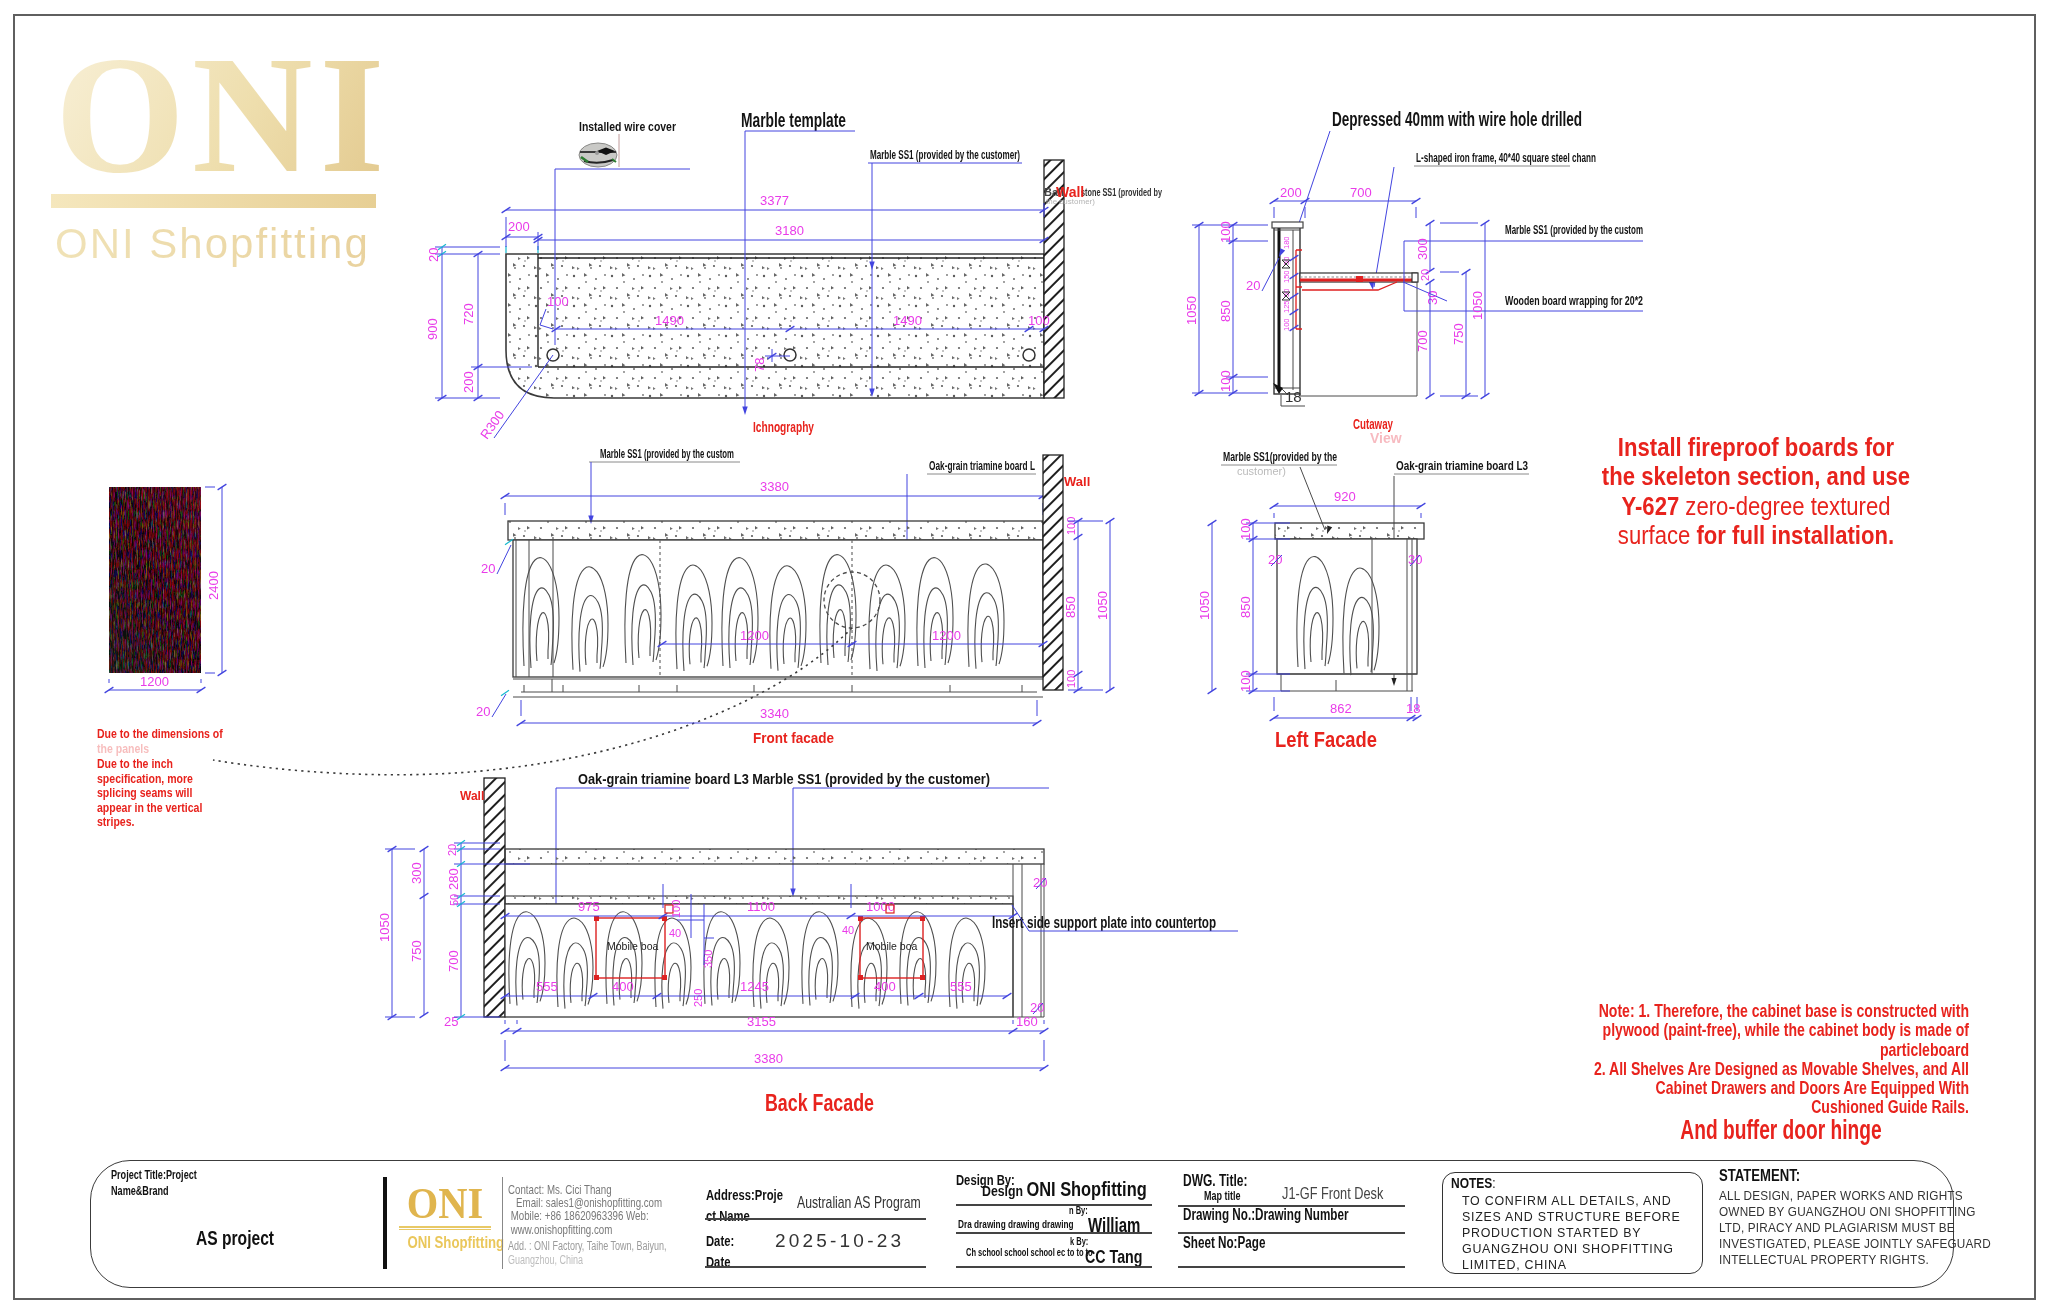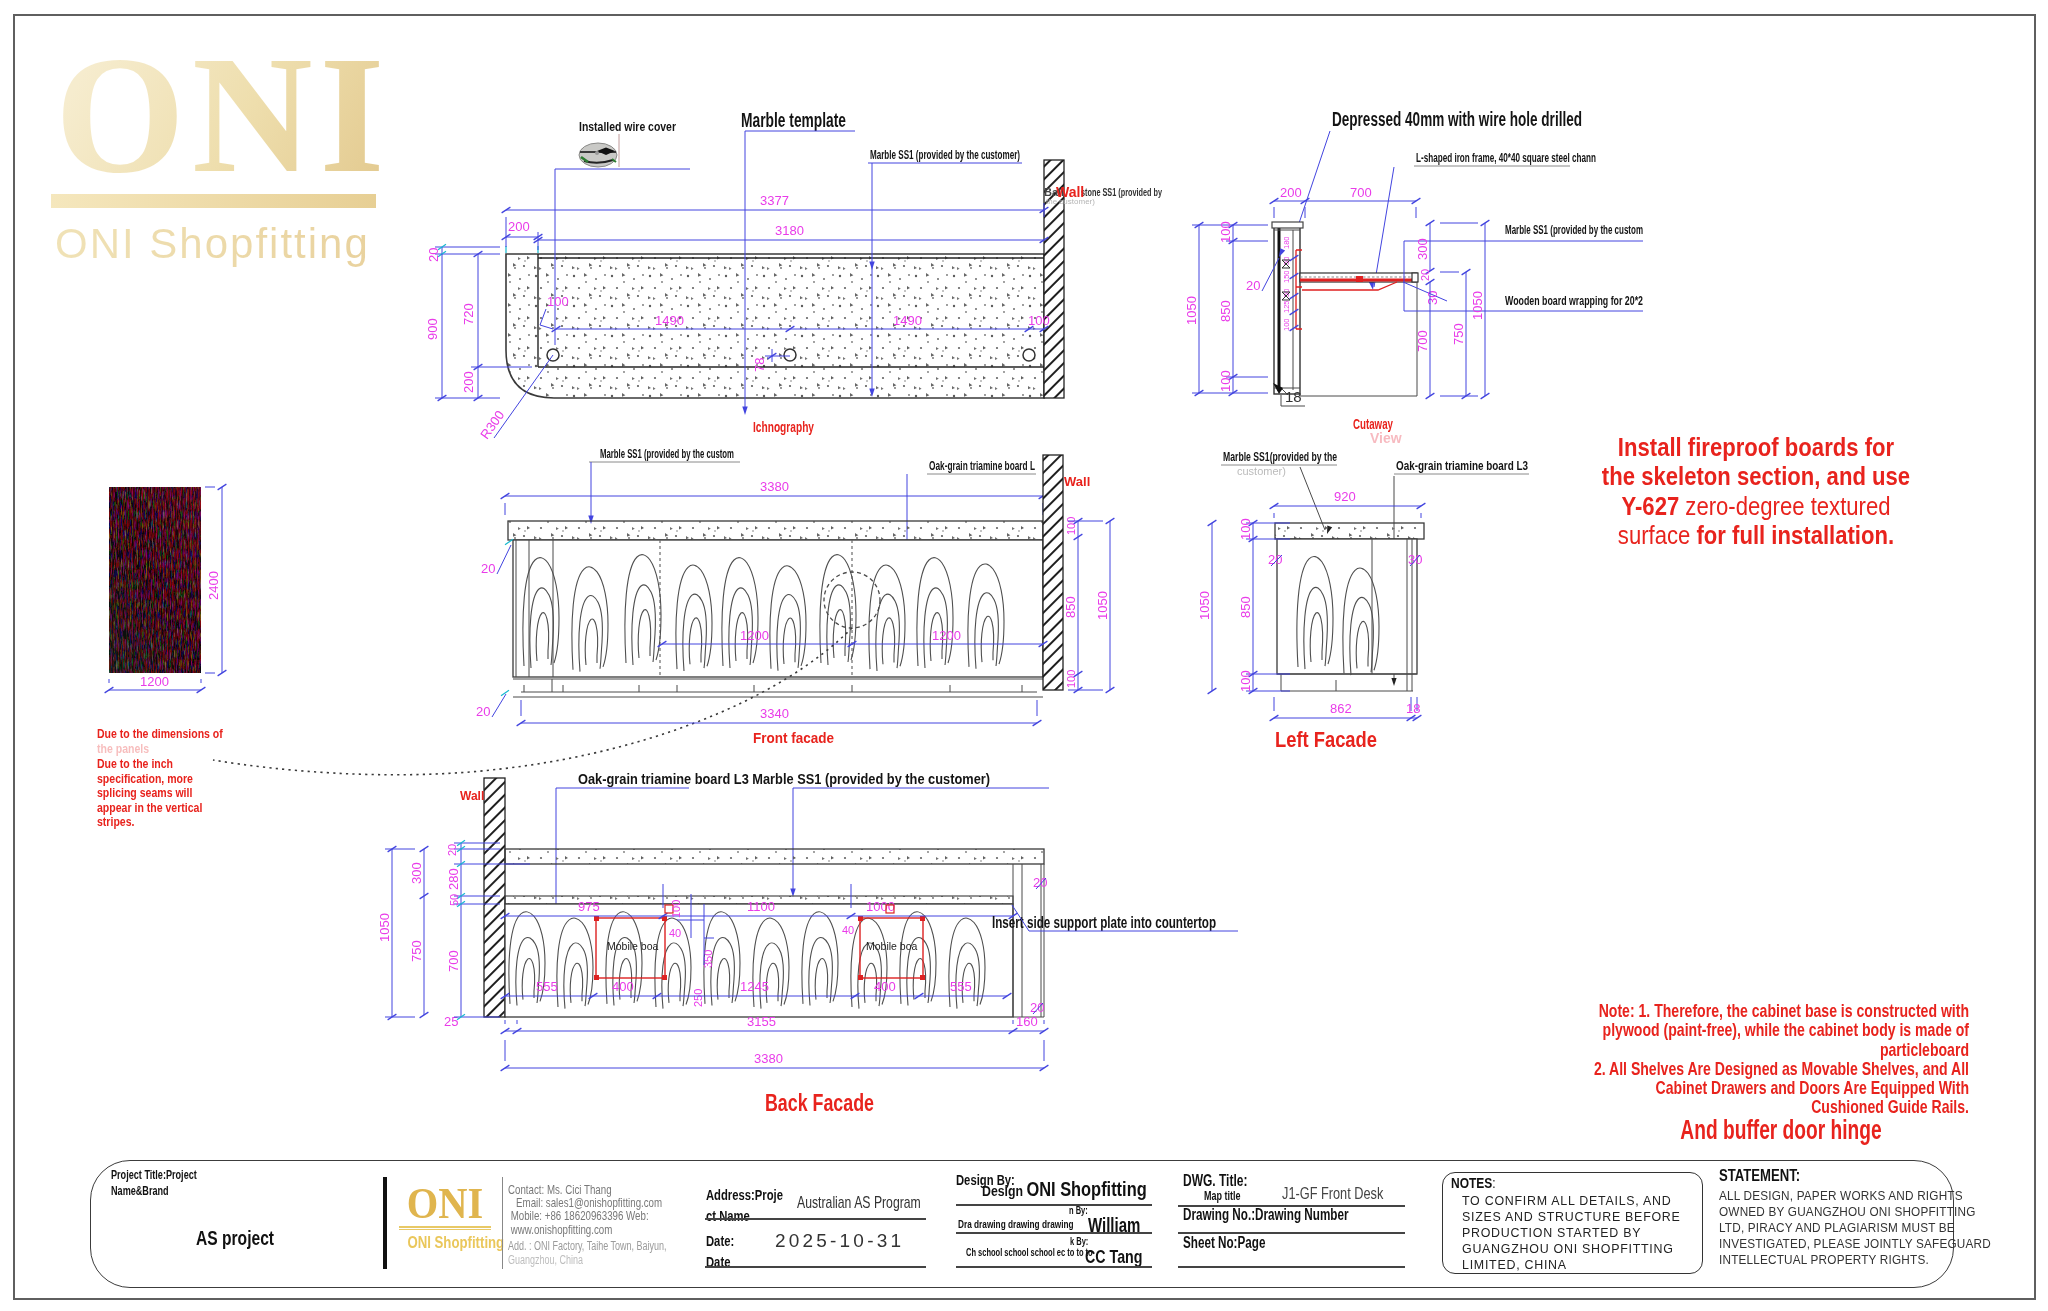--- a/index.html
+++ b/index.html
@@ -626,21 +626,21 @@
 <div class="abs" style="left:508px;top:1240px;font-size:12.5px;color:#9a9a9a;line-height:13.5px;white-space:nowrap;transform:scaleX(0.72);transform-origin:0 0;">Add. : ONI Factory, Taihe Town, Baiyun,<br><span style="color:#bdbdbd;">Guangzhou, China</span></div>
 
 <div class="abs" style="left:706px;top:1184px;font-size:15px;font-weight:bold;color:#111;line-height:21px;white-space:nowrap;transform:scaleX(0.75);transform-origin:0 0;">Address:Proje<br>ct Name</div>
 
 <div class="abs" style="left:797px;top:1193px;font-size:17px;color:#333;white-space:nowrap;transform:scaleX(0.72);transform-origin:0 0;">Australian AS Program</div>
 
 <div class="abs" style="left:705px;top:1218px;width:221px;height:1.5px;background:#444;"></div>
 
 <div class="abs" style="left:706px;top:1232px;font-size:15px;font-weight:bold;color:#111;white-space:nowrap;transform:scaleX(0.75);transform-origin:0 0;">Date:</div>
 
-<div class="abs" style="left:775px;top:1230px;font-size:19px;letter-spacing:3.2px;color:#333;white-space:nowrap;">2025-10-31</div>
+<div class="abs" style="left:775px;top:1230px;font-size:19px;letter-spacing:3.2px;color:#333;white-space:nowrap;">2025-10-23</div>
 
 <div class="abs" style="left:706px;top:1253px;font-size:15px;font-weight:bold;color:#111;white-space:nowrap;transform:scaleX(0.75);transform-origin:0 0;">Date</div>
 
 <div class="abs" style="left:705px;top:1266px;width:221px;height:1.5px;background:#444;"></div>
 
 <div class="abs" style="left:956px;top:1171px;font-size:15px;font-weight:bold;color:#111;white-space:nowrap;transform:scaleX(0.75);transform-origin:0 0;">Design By:</div>
 
 <div class="abs" style="left:982px;top:1178px;font-size:15px;font-weight:bold;color:#111;white-space:nowrap;transform:scaleX(0.82);transform-origin:0 0;">Design <span style="font-size:20px;">ONI Shopfitting</span></div>
 
 <div class="abs" style="left:956px;top:1204px;width:196px;height:1.5px;background:#444;"></div>

